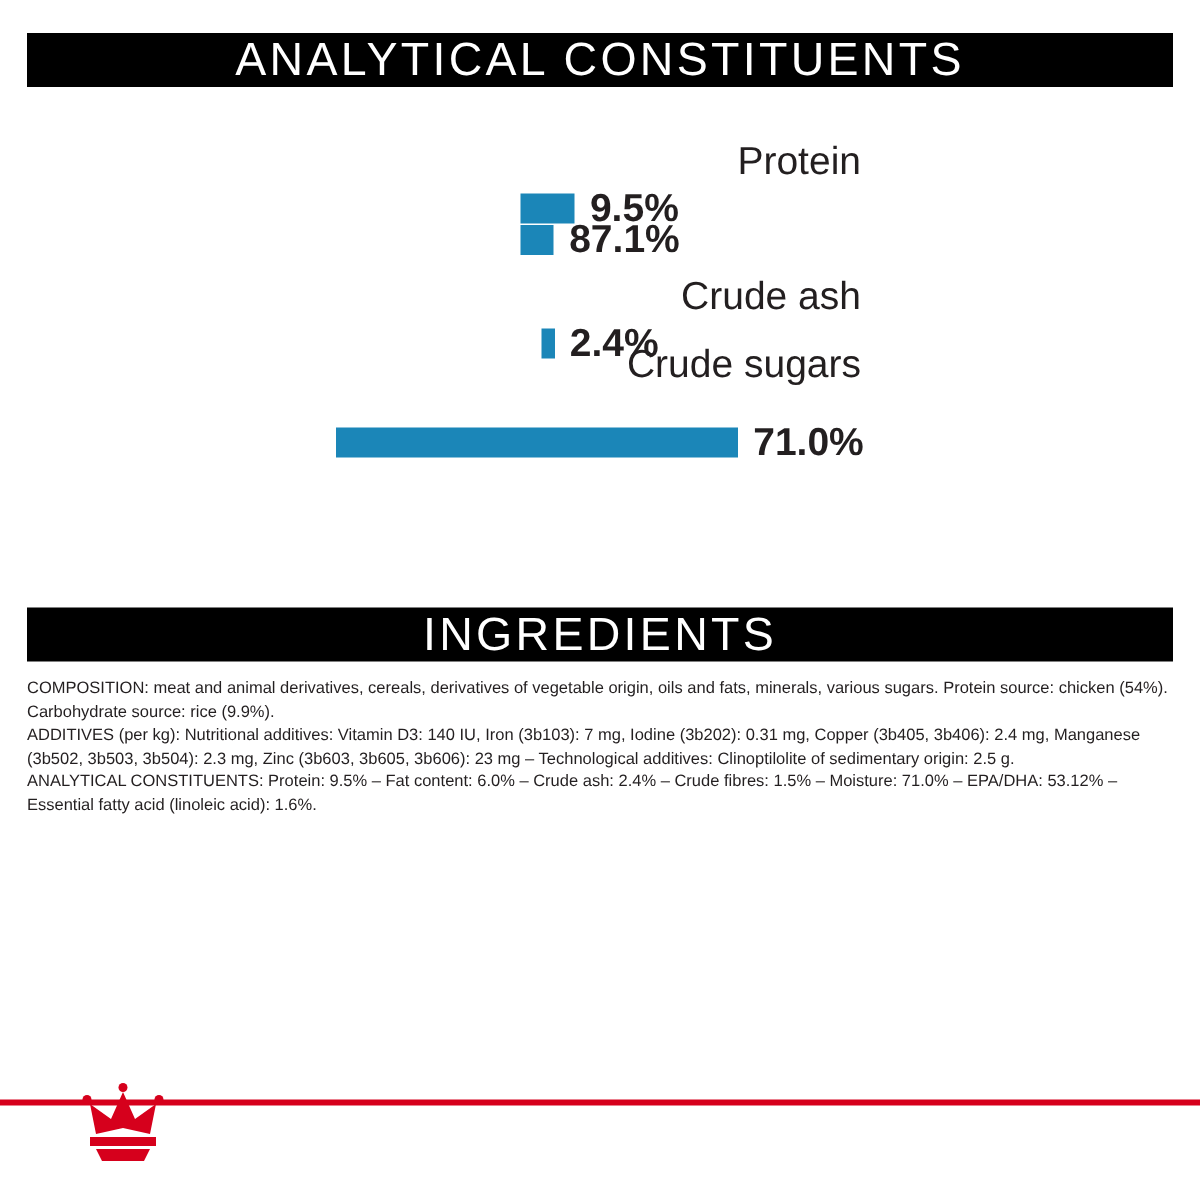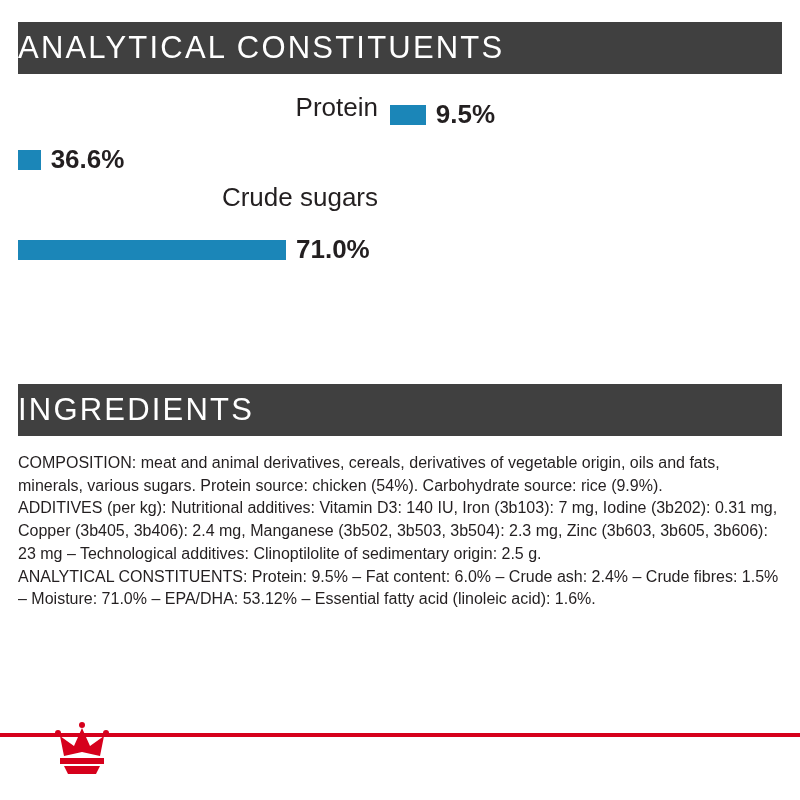--- a/index.html
+++ b/index.html
@@ -19,47 +19,50 @@
     width: 800px;
     height: 800px;
     box-sizing: border-box;
   }
 
   
   .section-bar {
     position: absolute;
     left: 18px;
     width: 764px;
-    height: 52px;
-    background: #404040;
+    height: 36px;
+    background: #000000;
     display: flex;
     align-items: center;
+    justify-content: center;
   }
   .section-bar .title {
     color: #ffffff;
     font-size: 31px;
     letter-spacing: 2.2px;
     font-weight: 400;
     white-space: nowrap;
   }
   #bar-analytical { top: 22px; }
-  #bar-ingredients { top: 384px; }
+  #bar-ingredients { top: 405px; }
 
   
   .chart {
     position: absolute;
     left: 18px;
     top: 92px;
     width: 764px;
     height: 270px;
   }
   .chart-row {
     position: relative;
     display: flex;
+    align-items: center;
     height: 45px;
+    flex-direction: column;
   }
   .chart-label {
     width: 372px;
     text-align: right;
     padding-right: 12px;
     box-sizing: border-box;
     font-size: 26px;
     color: #231f20;
     white-space: nowrap;
   }
@@ -81,21 +84,21 @@
     margin-left: 10px;
     white-space: nowrap;
   }
 
   
   .ingredients {
     position: absolute;
     left: 18px;
     top: 452px;
     width: 764px;
-    font-size: 16px;
+    font-size: 11px;
     line-height: 1.42;
     color: #231f20;
   }
   .ingredients p {
     margin: 0;
   }
 
   
   .footer-rule {
     position: absolute;
@@ -126,21 +129,28 @@
       <div class="chart-row">
         <div class="chart-label">Protein</div>
         <div class="bar-wrap">
           <div class="bar" style="width: 35.8592px; background: rgb(27, 134, 184);"></div>
           <div class="bar-value">9.5%</div>
         </div>
       </div>
       <div class="chart-row">
         <div class="bar-wrap">
           <div class="bar" style="width: 22.6479px; background: rgb(27, 134, 184);"></div>
-          <div class="bar-value">36.6%</div>
+          <div class="bar-value">87.1%</div>
+        </div>
+      </div>
+      <div class="chart-row">
+        <div class="chart-label">Crude ash</div>
+        <div class="bar-wrap">
+          <div class="bar" style="width: 9.05915px; background: rgb(27, 134, 184);"></div>
+          <div class="bar-value">2.4%</div>
         </div>
       </div>
       <div class="chart-row">
         <div class="chart-label">Crude sugars</div>
       </div>
       <div class="chart-row">
         <div class="bar-wrap">
           <div class="bar" style="width: 268px; background: rgb(27, 134, 184);"></div>
           <div class="bar-value">71.0%</div>
         </div>

